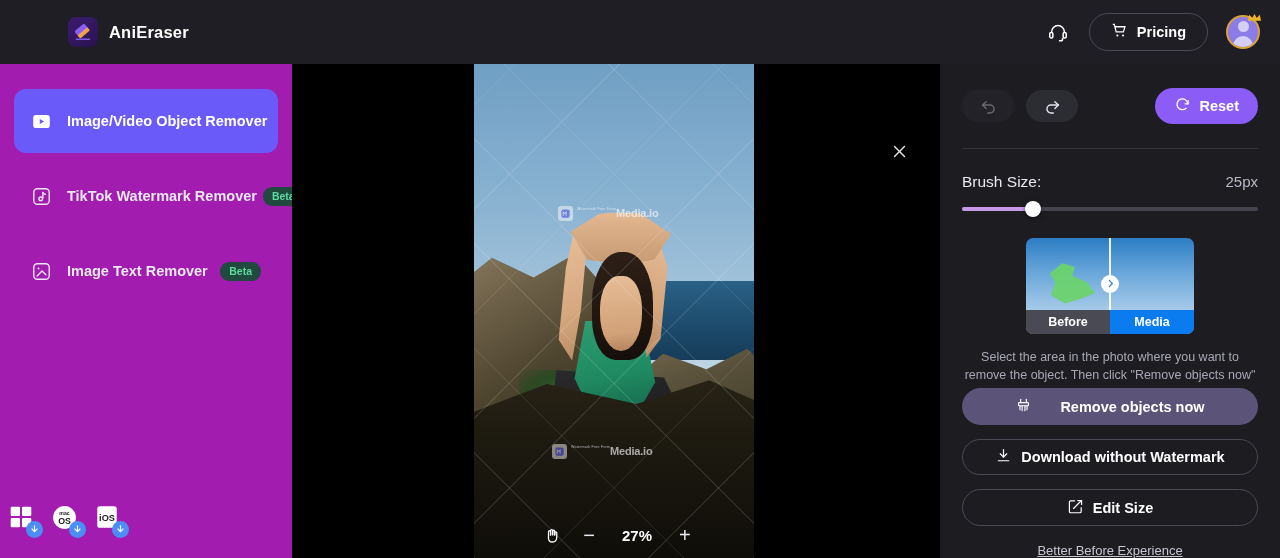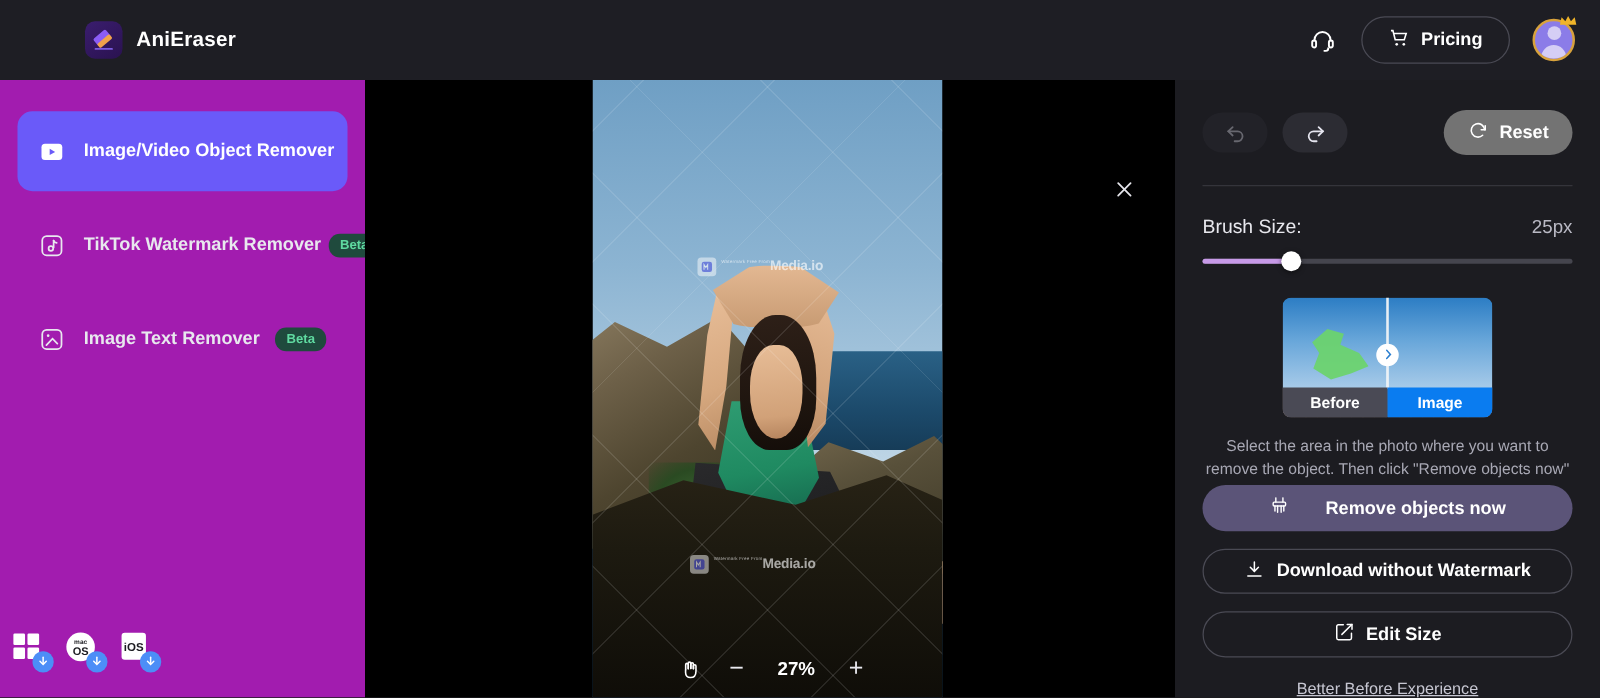--- a/index.html
+++ b/index.html
@@ -190,21 +190,21 @@
     width: 340px; min-width: 340px; background: #1c1c21;
     padding: 24px 22px 0; display: flex; flex-direction: column;
   }
   .panel-top { display: flex; align-items: center; gap: 12px; }
   .circle-btn {
     width: 52px; height: 32px; border-radius: 16px; background: #2c2c33;
     border: none; display: flex; align-items: center; justify-content: center; cursor: pointer;
   }
   .circle-btn.disabled { opacity: .42; cursor: default; }
   .reset-btn {
-    margin-left: auto; height: 36px; border-radius: 18px; background: #737373;
+    margin-left: auto; height: 36px; border-radius: 18px; background: #8b5cf6;
     border: none; color: #fff; font-size: 14.5px; font-weight: bold;
     display: flex; align-items: center; gap: 9px; padding: 0 19px; cursor: pointer;
   }
   .divider { height: 1px; background: #34343b; margin: 24px 0 0; }
 
   .brush-row { display: flex; align-items: flex-start; margin-top: 24px; }
   .brush-label { color: #e8e8ee; font-size: 15.5px; }
   .brush-val { margin-left: auto; color: #b9b9c4; font-size: 15px; }
   .slider { position: relative; height: 16px; margin-top: 10px; cursor: pointer; }
   .sl-track { position: absolute; top: 6px; left: 0; right: 0; height: 4px; border-radius: 2px; background: #45454e; }
@@ -509,21 +509,21 @@
           <span class="demo-ground"></span>
         </span>
         <span class="demo-div"></span>
         <span class="demo-chev">
           <svg width="11" height="11" viewBox="0 0 24 24" fill="none" stroke="#2b7fd0" stroke-width="2.6" stroke-linecap="round">
             <path d="M9.5 5 L16 12 L9.5 19"></path>
           </svg>
         </span>
         <span class="demo-labels">
           <span class="demo-lbl before">Before</span>
-          <span class="demo-lbl after" style="background: rgb(10, 124, 240);">Image</span>
+          <span class="demo-lbl after" style="background: rgb(10, 124, 240);">Media</span>
         </span>
       </div>
 
       <div class="hint">Select the area in the photo where you want to remove the object. Then click "Remove objects now"</div>
 
       <button class="btn btn-primary">
         <span>
           <svg width="17" height="17" viewBox="0 0 24 24" fill="none" stroke="#fff" stroke-width="1.6" stroke-linecap="round">
             <path d="M8 3.2 V8"></path>
               <path d="M16 3.2 V8"></path>

